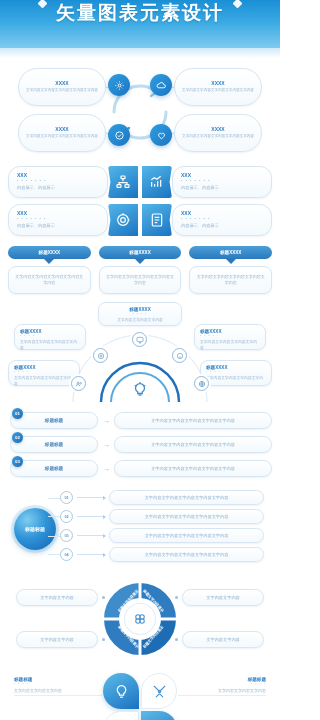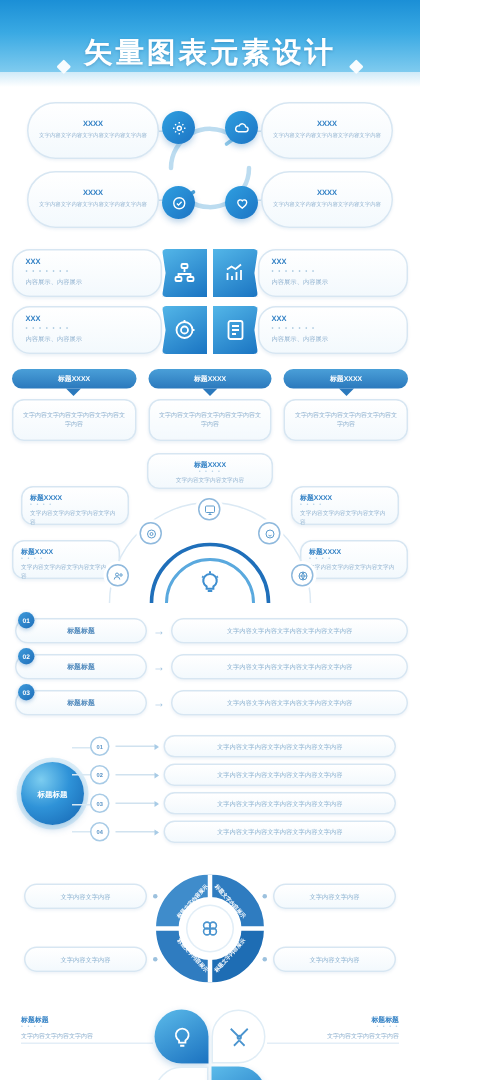--- a/index.html
+++ b/index.html
@@ -11,21 +11,21 @@
     overflow:hidden;
     position:relative;
     color:#4a6fa5;
   }
 
   
   .header{
     position:relative;
     height:48px;
     background:linear-gradient(180deg,#1b8fd6 0%,#39a9e3 45%,#7fcbef 100%);
-    display:flex; align-items:flex-end; justify-content:center;
+    display:flex; align-items:flex-start; justify-content:center;
     gap:10px;
   }
   .header .diamond{
     width:7px;height:7px;background:#ffffff;transform:rotate(45deg);
     border-radius:1px; opacity:.95;
   }
   .header .title{
     color:#ffffff; font-size:19px; font-weight:bold; letter-spacing:2px;
     text-shadow:0 1px 2px rgba(0,60,110,.25);
   }

